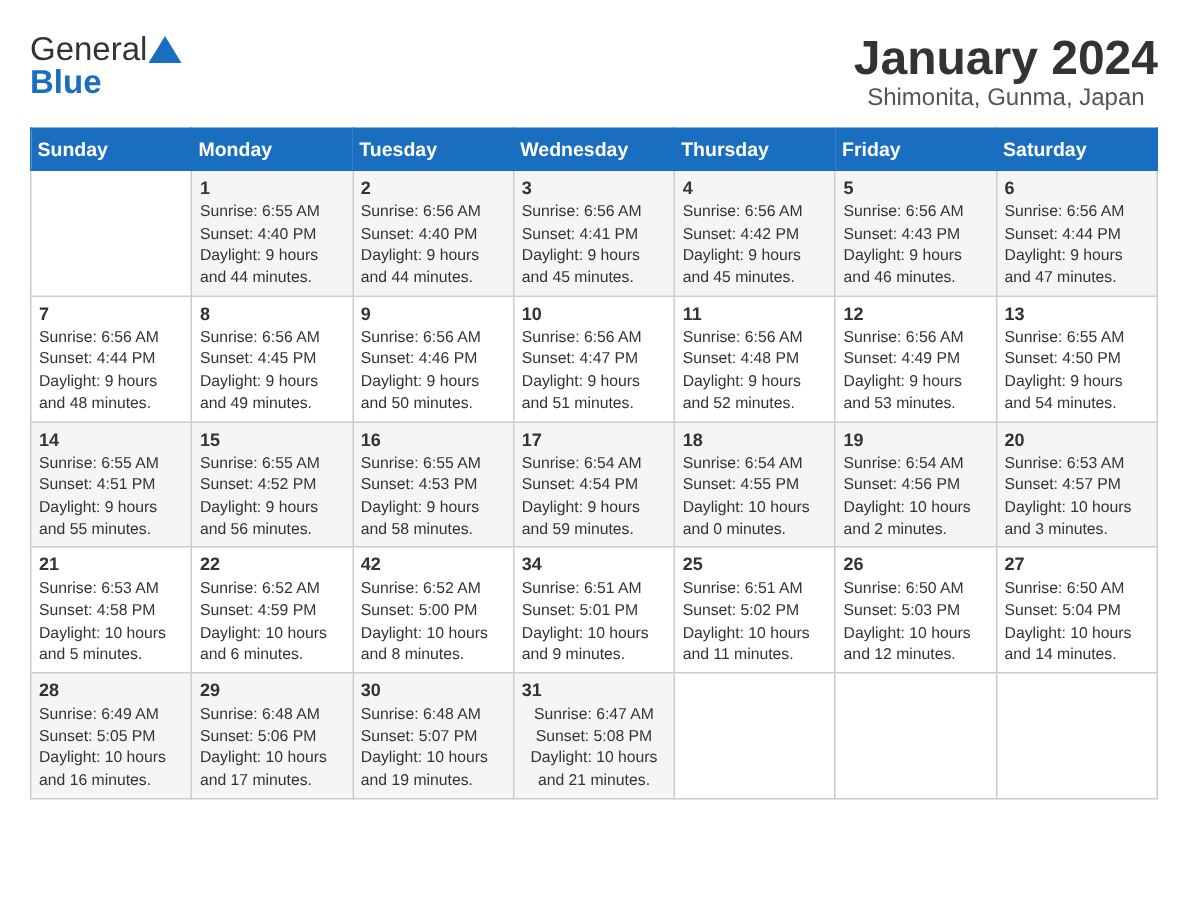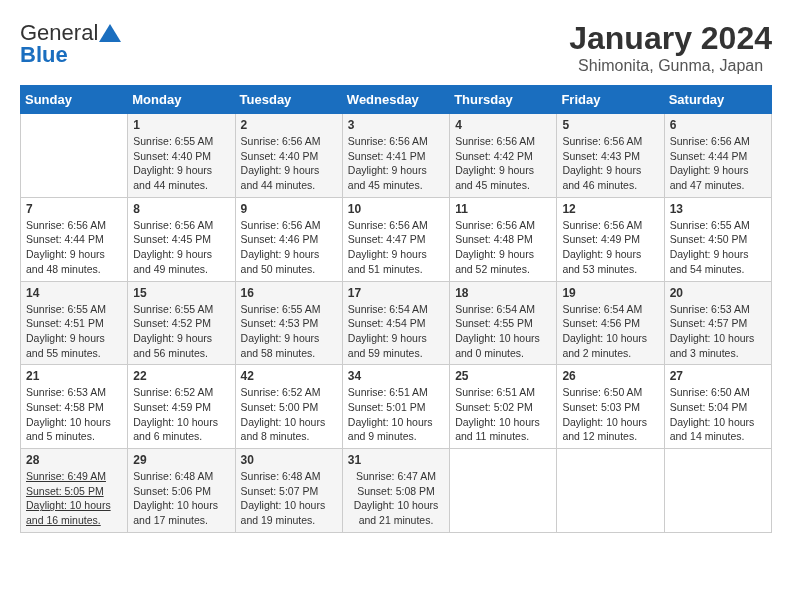--- a/index.html
+++ b/index.html
@@ -300,21 +300,21 @@
           <span class="day-num">27</span>
           <div class="day-info" style="white-space: pre-line;">Sunrise: 6:50 AM
 Sunset: 5:04 PM
 Daylight: 10 hours
 and 14 minutes.</div>
         </td>
       </tr>
       <tr>
         <td>
           <span class="day-num">28</span>
-          <div class="day-info" style="white-space: pre-line; text-decoration: underline;">Sunrise: 6:49 AM
+          <div class="day-info" style="white-space: pre-line;">Sunrise: 6:49 AM
 Sunset: 5:05 PM
 Daylight: 10 hours
 and 16 minutes.</div>
         </td>
         <td>
           <span class="day-num">29</span>
           <div class="day-info" style="white-space: pre-line;">Sunrise: 6:48 AM
 Sunset: 5:06 PM
 Daylight: 10 hours
 and 17 minutes.</div>

